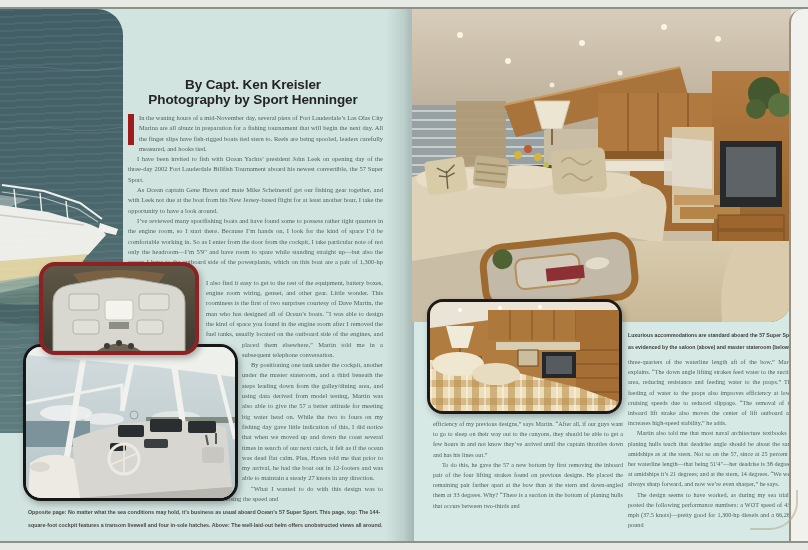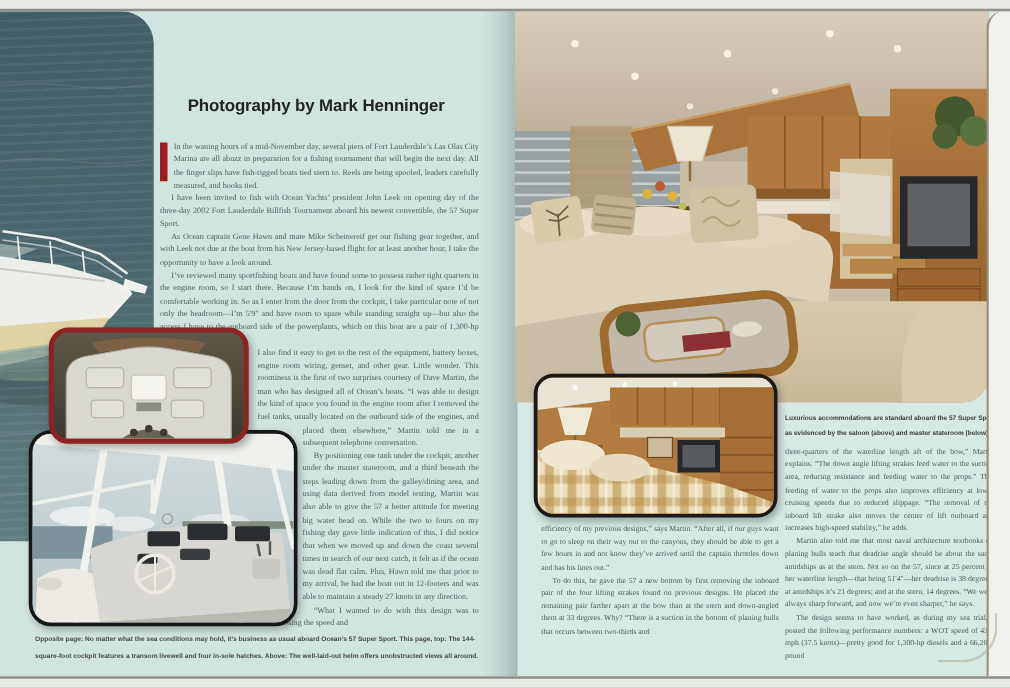--- a/index.html
+++ b/index.html
@@ -76,21 +76,22 @@
       <path d="M2,183 L44,189 L78,200 L98,213" fill="none" stroke="#e3e7e3" stroke-width="1.2" opacity=".7"></path>
       <path d="M14,180 L16,200 M40,184 L42,206 M66,192 L68,212" stroke="#eef0ec" stroke-width="1.4"></path>
       <path d="M0,60 Q30,56 60,60 T123,58" stroke="#ffffff" stroke-width="1" opacity=".1" fill="none"></path>
       <path d="M0,120 Q30,116 60,120 T123,118" stroke="#ffffff" stroke-width="1" opacity=".1" fill="none"></path>
       <path d="M0,340 Q30,336 60,340 T123,338" stroke="#ffffff" stroke-width="1" opacity=".12" fill="none"></path>
       <path d="M0,388 Q30,384 60,388 T123,386" stroke="#ffffff" stroke-width="1" opacity=".12" fill="none"></path>
     </svg>
   </div>
 
   <div class="byline">
-    <div>Photography by Mark Henninger</div>
+    <div>By Capt. Ken Kreisler</div>
+    <div>Photography by Sport Henninger</div>
   </div>
 
   <div class="article">
     <p><span class="dropbar"></span><span>In the waning hours of a mid-November day, several piers of Fort Lauderdale’s Las Olas City Marina are all abuzz in preparation for a fishing tournament that will begin the next day. All the finger slips have fish-rigged boats tied stern to. Reels are being spooled, leaders carefully measured, and hooks tied.</span></p>
     <p>I have been invited to fish with Ocean Yachts’ president John Leek on opening day of the three-day 2002 Fort Lauderdale Billfish Tournament aboard his newest convertible, the 57 Super Sport.</p>
     <p>As Ocean captain Gene Hawn and mate Mike Scheinereif get our fishing gear together, and with Leek not due at the boat from his New Jersey-based flight for at least another hour, I take the opportunity to have a look around.</p>
     <p>I’ve reviewed many sportfishing boats and have found some to possess rather tight quarters in the engine room, so I start there. Because I’m hands on, I look for the kind of space I’d be comfortable working in. So as I enter from the door from the cockpit, I take particular note of not only the headroom—I’m 5'9" and have room to spare while standing straight up—but also the access I have to the outboard side of the powerplants, which on this boat are a pair of 1,300-hp 12-cylinder MAN diesels.</p>
     <div class="spacer-a"></div>
     <div class="spacer-b"></div>
     <p>I also find it easy to get to the rest of the equipment, battery boxes, engine room wiring, genset, and other gear. Little wonder. This roominess is the first of two surprises courtesy of Dave Martin, the man who has designed all of Ocean’s boats. “I was able to design the kind of space you found in the engine room after I removed the fuel tanks, usually located on the outboard side of the engines, and placed them elsewhere,” Martin told me in a subsequent telephone conversation.</p>

